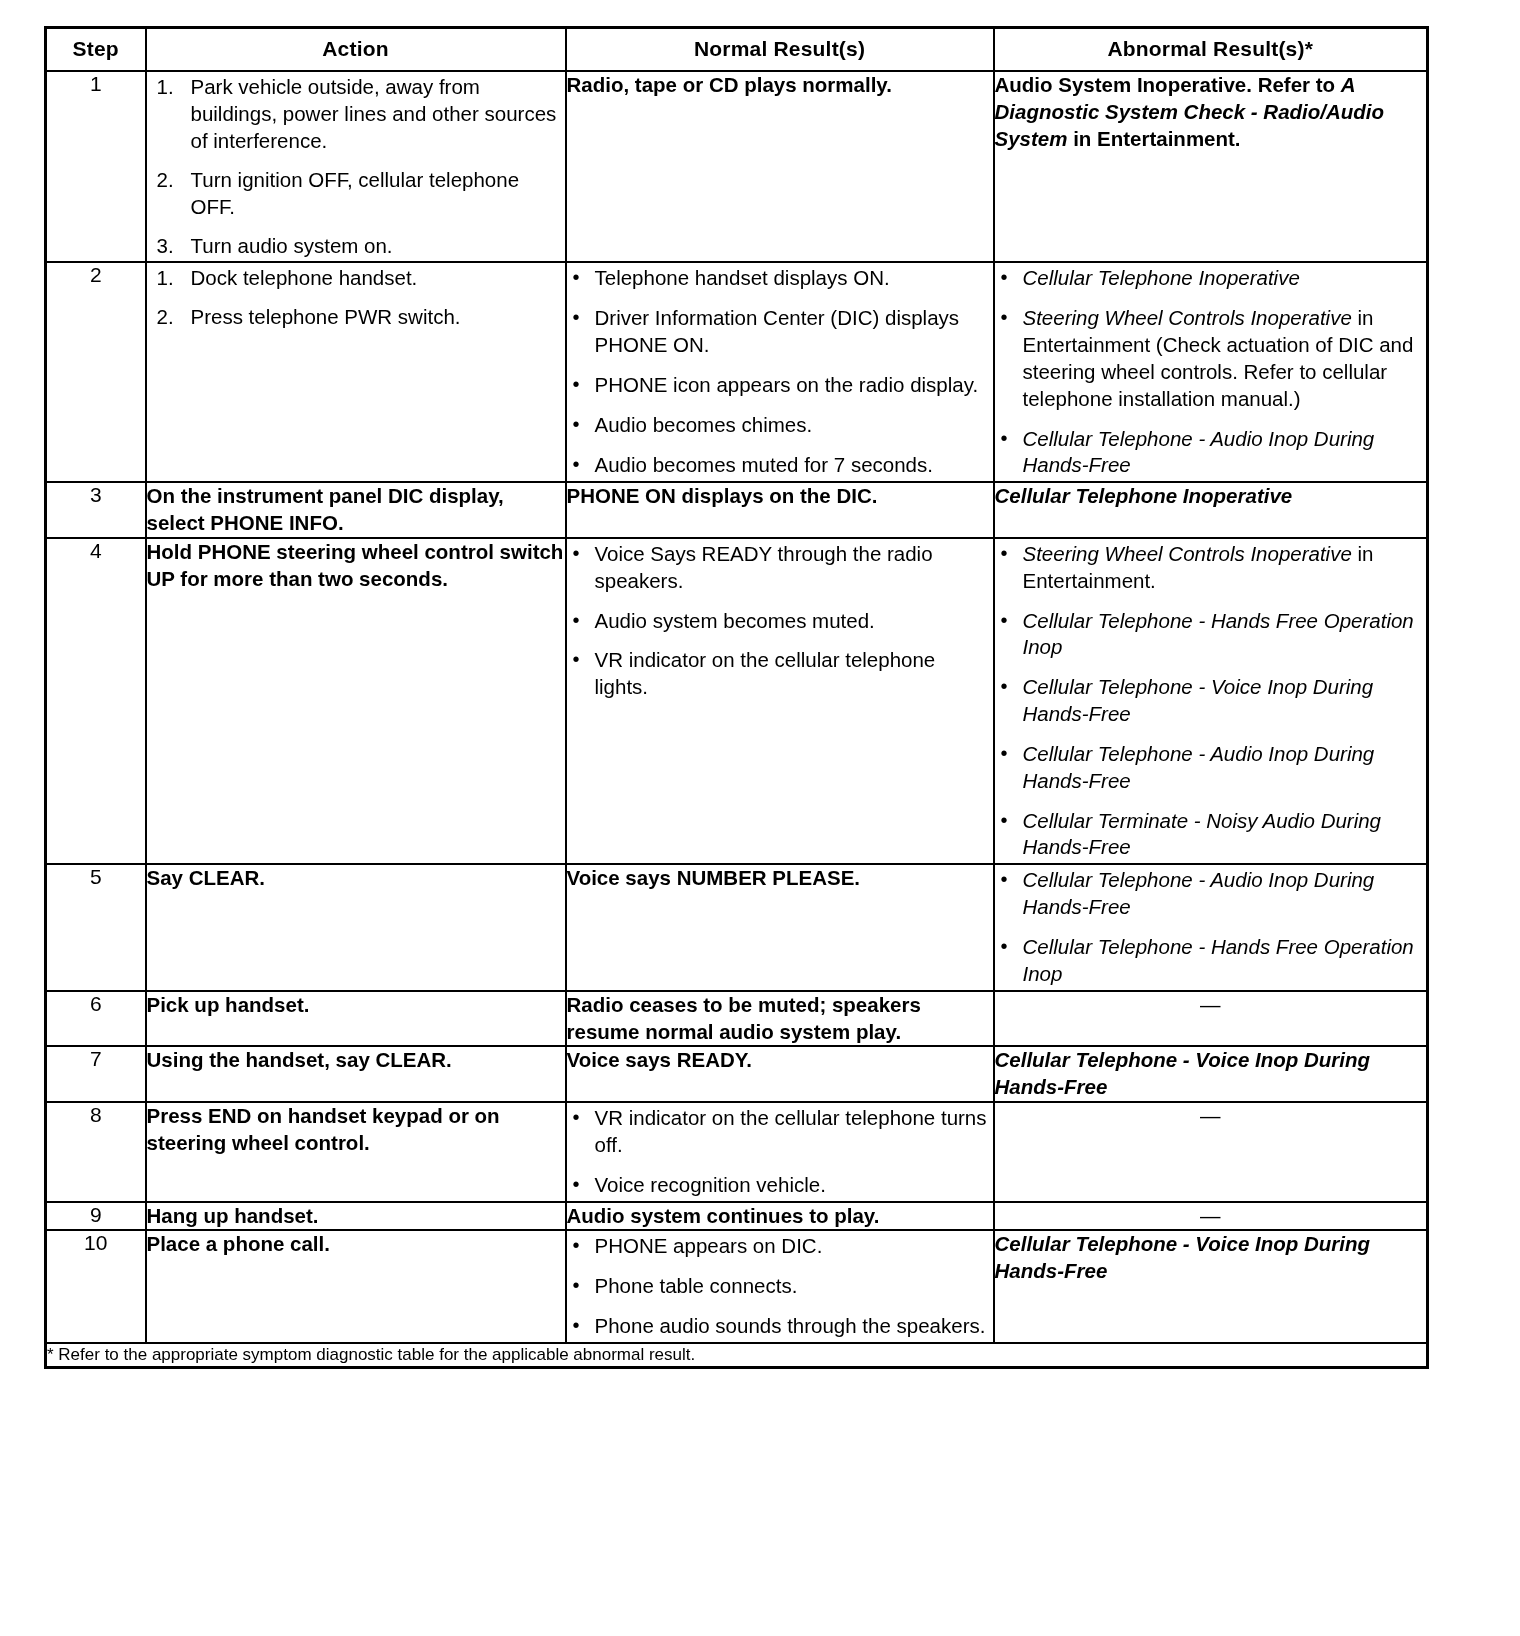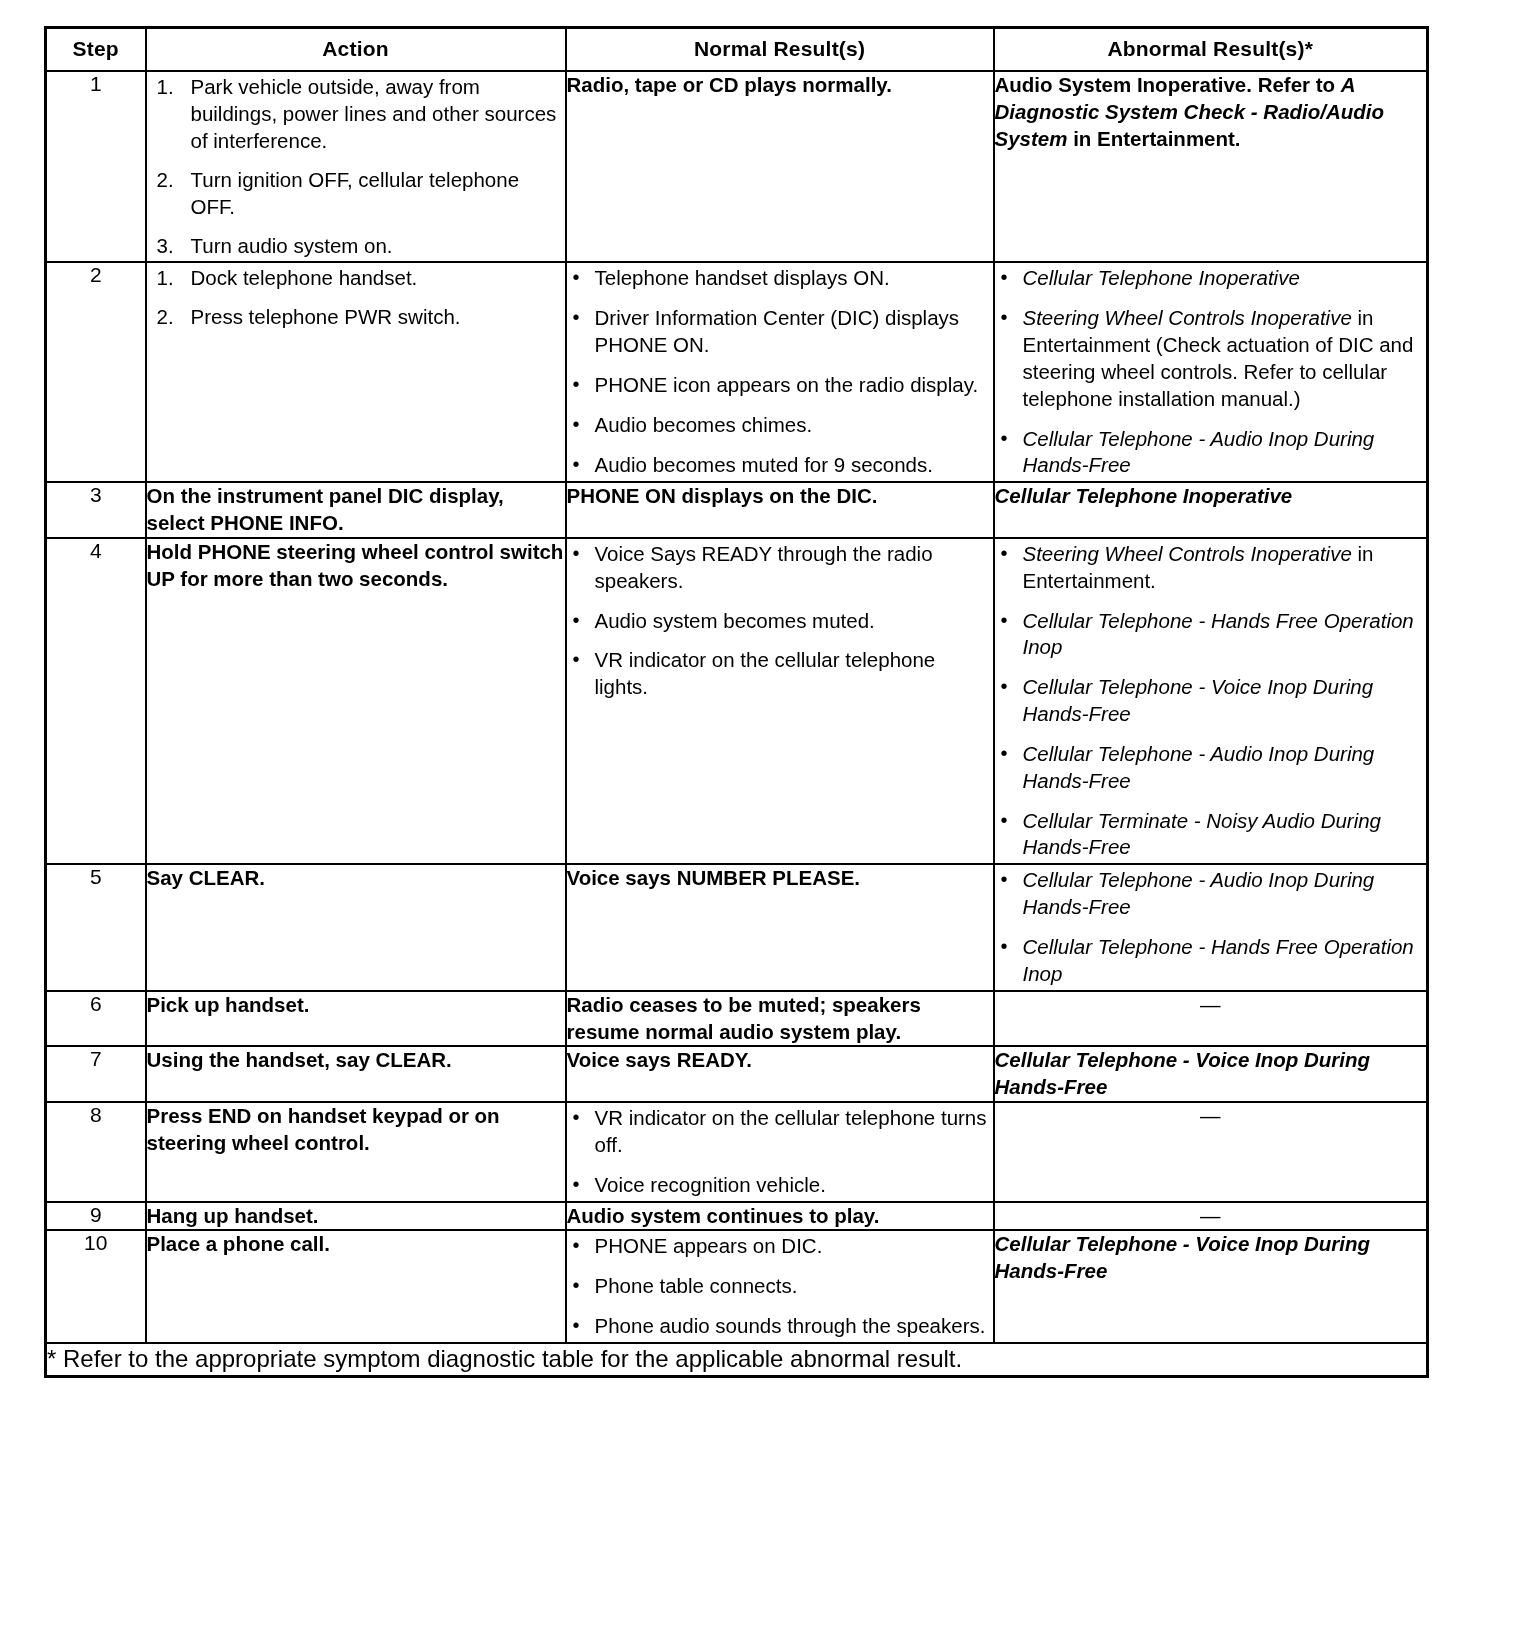--- a/index.html
+++ b/index.html
@@ -100,21 +100,21 @@
     text-align: center;
     vertical-align: middle;
     font-size: 21px;
   }
   .dash .d { display: block; padding: 0; }
   td.center-mid {
     text-align: center;
     vertical-align: middle;
   }
   .footnote {
-    font-size: 24px;
+    font-size: 17px;
     padding: 8px 10px 9px 12px;
     line-height: 1.28;
   }
 </style>
 </head>
 <body>
 
 <div class="page">
   <table class="diag">
     <colgroup>
@@ -159,21 +159,21 @@
             <li><span class="num">1.</span><span>Dock telephone handset.</span></li>
             <li><span class="num">2.</span><span>Press telephone PWR switch.</span></li>
           </ol>
         </td>
         <td class="cell">
           <ul class="bullets">
             <li><span class="bul">•</span><span>Telephone handset displays ON.</span></li>
             <li><span class="bul">•</span><span>Driver Information Center (DIC) displays PHONE ON.</span></li>
             <li><span class="bul">•</span><span>PHONE icon appears on the radio display.</span></li>
             <li><span class="bul">•</span><span>Audio becomes chimes.</span></li>
-            <li><span class="bul">•</span><span>Audio becomes muted for 9 seconds.</span></li>
+            <li><span class="bul">•</span><span>Audio becomes muted for 7 seconds.</span></li>
           </ul>
         </td>
         <td class="cell">
           <ul class="bullets">
             <li><span class="bul">•</span><span class="ital">Cellular Telephone Inoperative</span></li>
             <li><span class="bul">•</span><span class="ital">Steering Wheel Controls Inoperative</span><span> in Entertainment (Check actuation of DIC and steering wheel controls. Refer to cellular telephone installation manual.)</span></li>
             <li><span class="bul">•</span><span class="ital">Cellular Telephone - Audio Inop During Hands-Free</span></li>
           </ul>
         </td>
       </tr>

